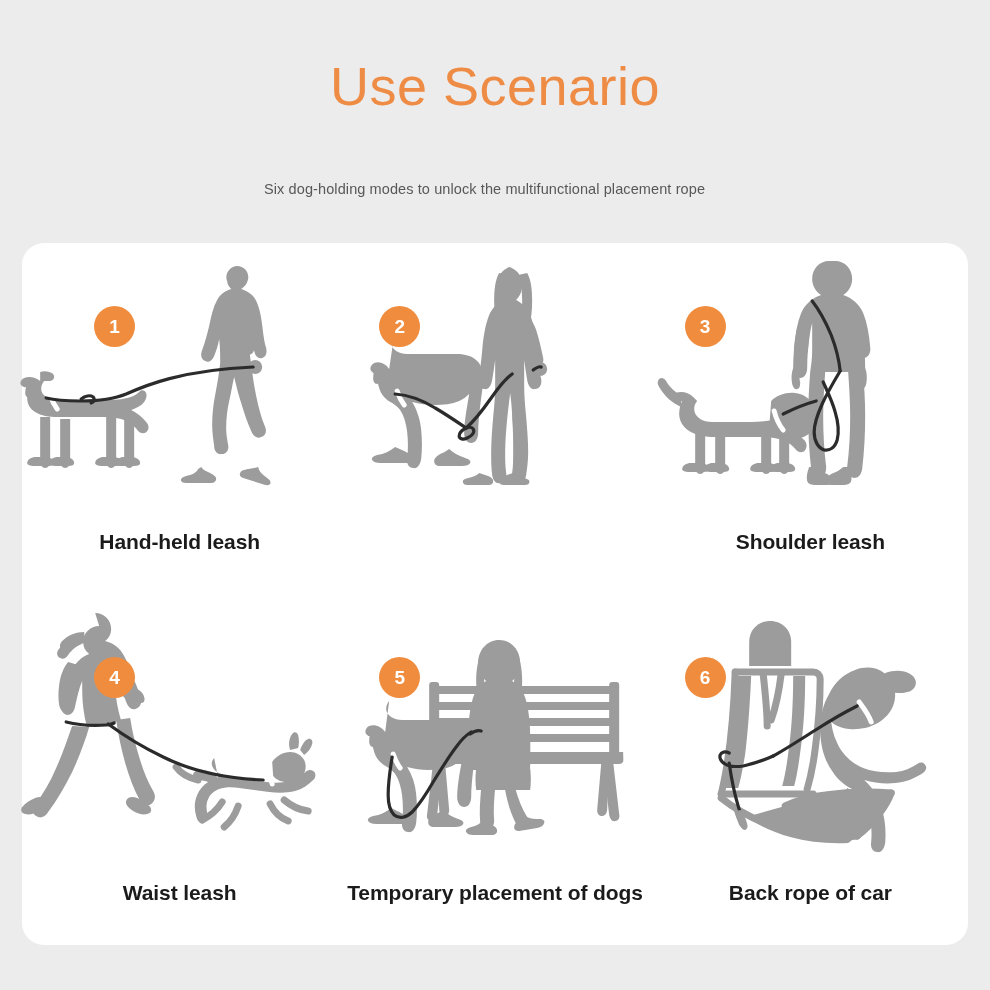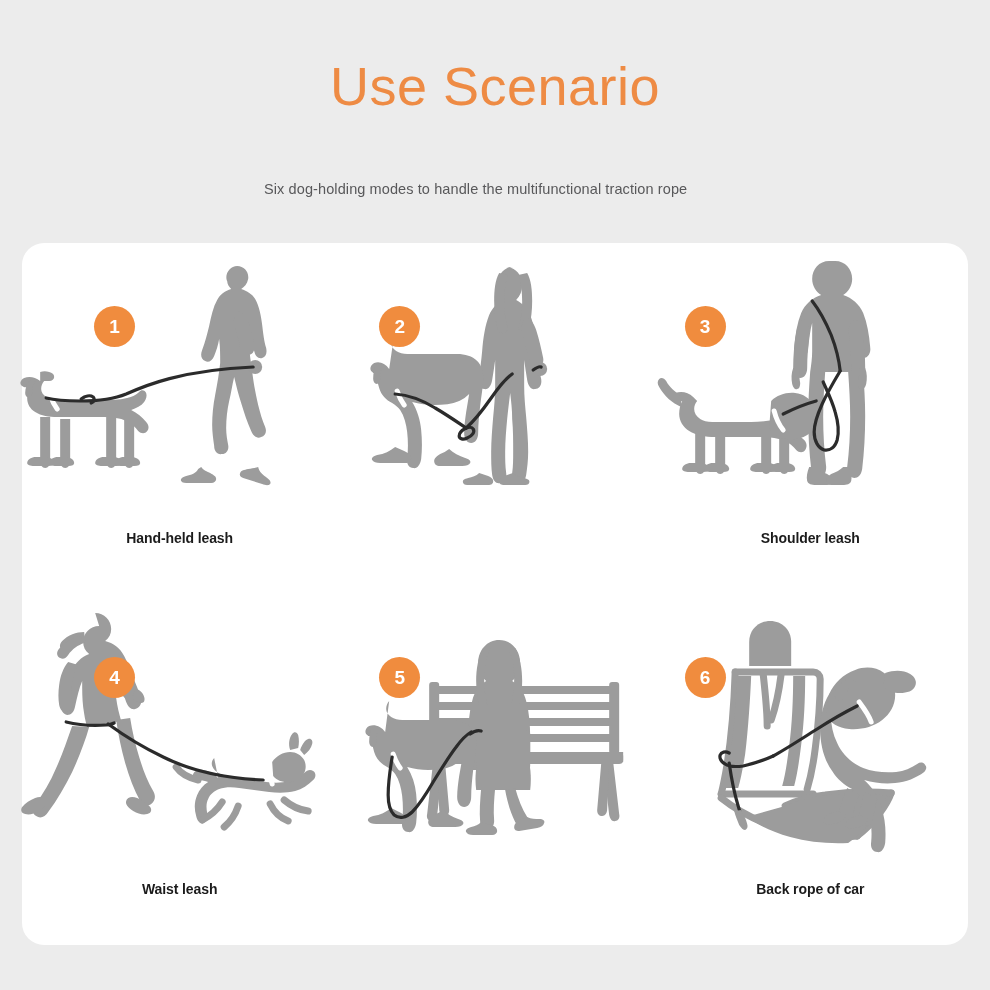--- a/index.html
+++ b/index.html
@@ -105,40 +105,40 @@
   }
   .cell.c2 .badge, .cell.c5 .badge { left: 42px; }
   .cell.c3 .badge, .cell.c6 .badge { left: 32px; }
 
   .cell .label {
     position: absolute;
     left: 0;
     top: 287px;
     width: 100%;
     text-align: center;
-    font-size: 14px;
+    font-size: 21px;
     font-weight: 700;
     color: #1b1b1b;
     letter-spacing: -0.1px;
   }
 
   
   .sil { fill: #9c9c9c; }
   .sil-line { fill: none; stroke: #9c9c9c; stroke-width: 7; stroke-linejoin: round; stroke-linecap: round; }
   .leash { fill: none; stroke: #2b2b2b; stroke-width: 3.2; stroke-linecap: round; stroke-linejoin: round; }
   .collar { fill: none; stroke: #ffffff; stroke-width: 5; stroke-linecap: round; }
 </style>
 </head>
 <body>
 
 <div class="page">
 
   <div class="header">
     <div class="title">Use Scenario</div>
-    <div class="subtitle">Six dog-holding modes to handle the multifunctional traction rope</div>
+    <div class="subtitle">Six dog-holding modes to unlock the multifunctional placement rope</div>
   </div>
 
   <div class="card">
     <div class="grid">
 
       <div class="cell c1">
         <div class="art">
           <svg viewBox="0 0 315 262" preserveAspectRatio="xMidYMax meet">
 
             <path class="sil" d="M206 32c-5-7 1-17 9-17 7 0 12 6 11 13-1 5-4 8-7 10 6 2 11 5 14 10 4 7 6 17 7 26 1 8 2 17 4 23 1 5 0 9-4 10-4 1-7-2-8-7-2-6-3-13-4-19-1 9-1 18 0 25l3 22c1 7 3 17 5 26 2 8 4 15 7 22 2 5 0 9-4 10-4 2-8-1-10-6-4-9-7-18-10-28-3-9-5-18-7-26-2 8-3 16-5 24-2 9-3 18-3 27 0 6 1 12 2 17 1 5-2 9-6 9-5 1-8-3-8-8-1-7-2-14-2-21 0-10 1-20 3-30 2-11 4-22 5-32 0-8 0-16-1-24-1 6-3 12-5 17-2 5-6 7-9 5-4-2-5-6-3-11 3-8 5-16 7-24 2-10 4-19 8-26 3-6 8-9 14-11-2-2-4-5-4-8z"></path>
@@ -332,20 +332,21 @@
             <path class="sil" d="M54 206c-5 4-11 7-18 8-4 1-6 3-5 5 1 2 4 3 8 3h24c4 0 6-2 6-5 0-3-3-5-7-7-3-1-5-3-8-4z"></path>
             <path class="sil" d="M106 208c4 4 9 7 15 9 4 1 6 3 5 5-1 2-4 3-8 3h-21c-4 0-6-2-6-5 0-3 2-5 5-7 3-1 7-3 10-5z"></path>
 
             <path class="collar" d="M56 152c2 6 4 10 7 14"></path>
 
             <path class="leash" d="M55 155c-2 12-4 26-4 38 0 9 2 16 6 20 5 4 12 3 18-3 7-7 14-18 21-30 8-13 16-26 23-35 5-7 10-12 15-15"></path>
             <path class="leash" d="M133 132c4-3 8-4 11-3"></path>
           </svg>
         </div>
         <div class="badge">5</div>
+        <div class="label">Temporary placement of dogs</div>
       </div>
 
       <div class="cell c6">
         <div class="art">
           <svg viewBox="0 0 315 262" preserveAspectRatio="xMidYMax meet">
 
             <path class="sil" d="M96 40c0-12 9-21 21-21s21 9 21 21v24H96z"></path>
 
             <path class="sil-line" d="M82 70c-1 30-4 66-8 92-2 12-4 22-6 30"></path>
             <path class="sil-line" d="M82 70h78c4 0 7 3 7 7 0 22-2 48-5 70-2 16-5 30-8 40"></path>

